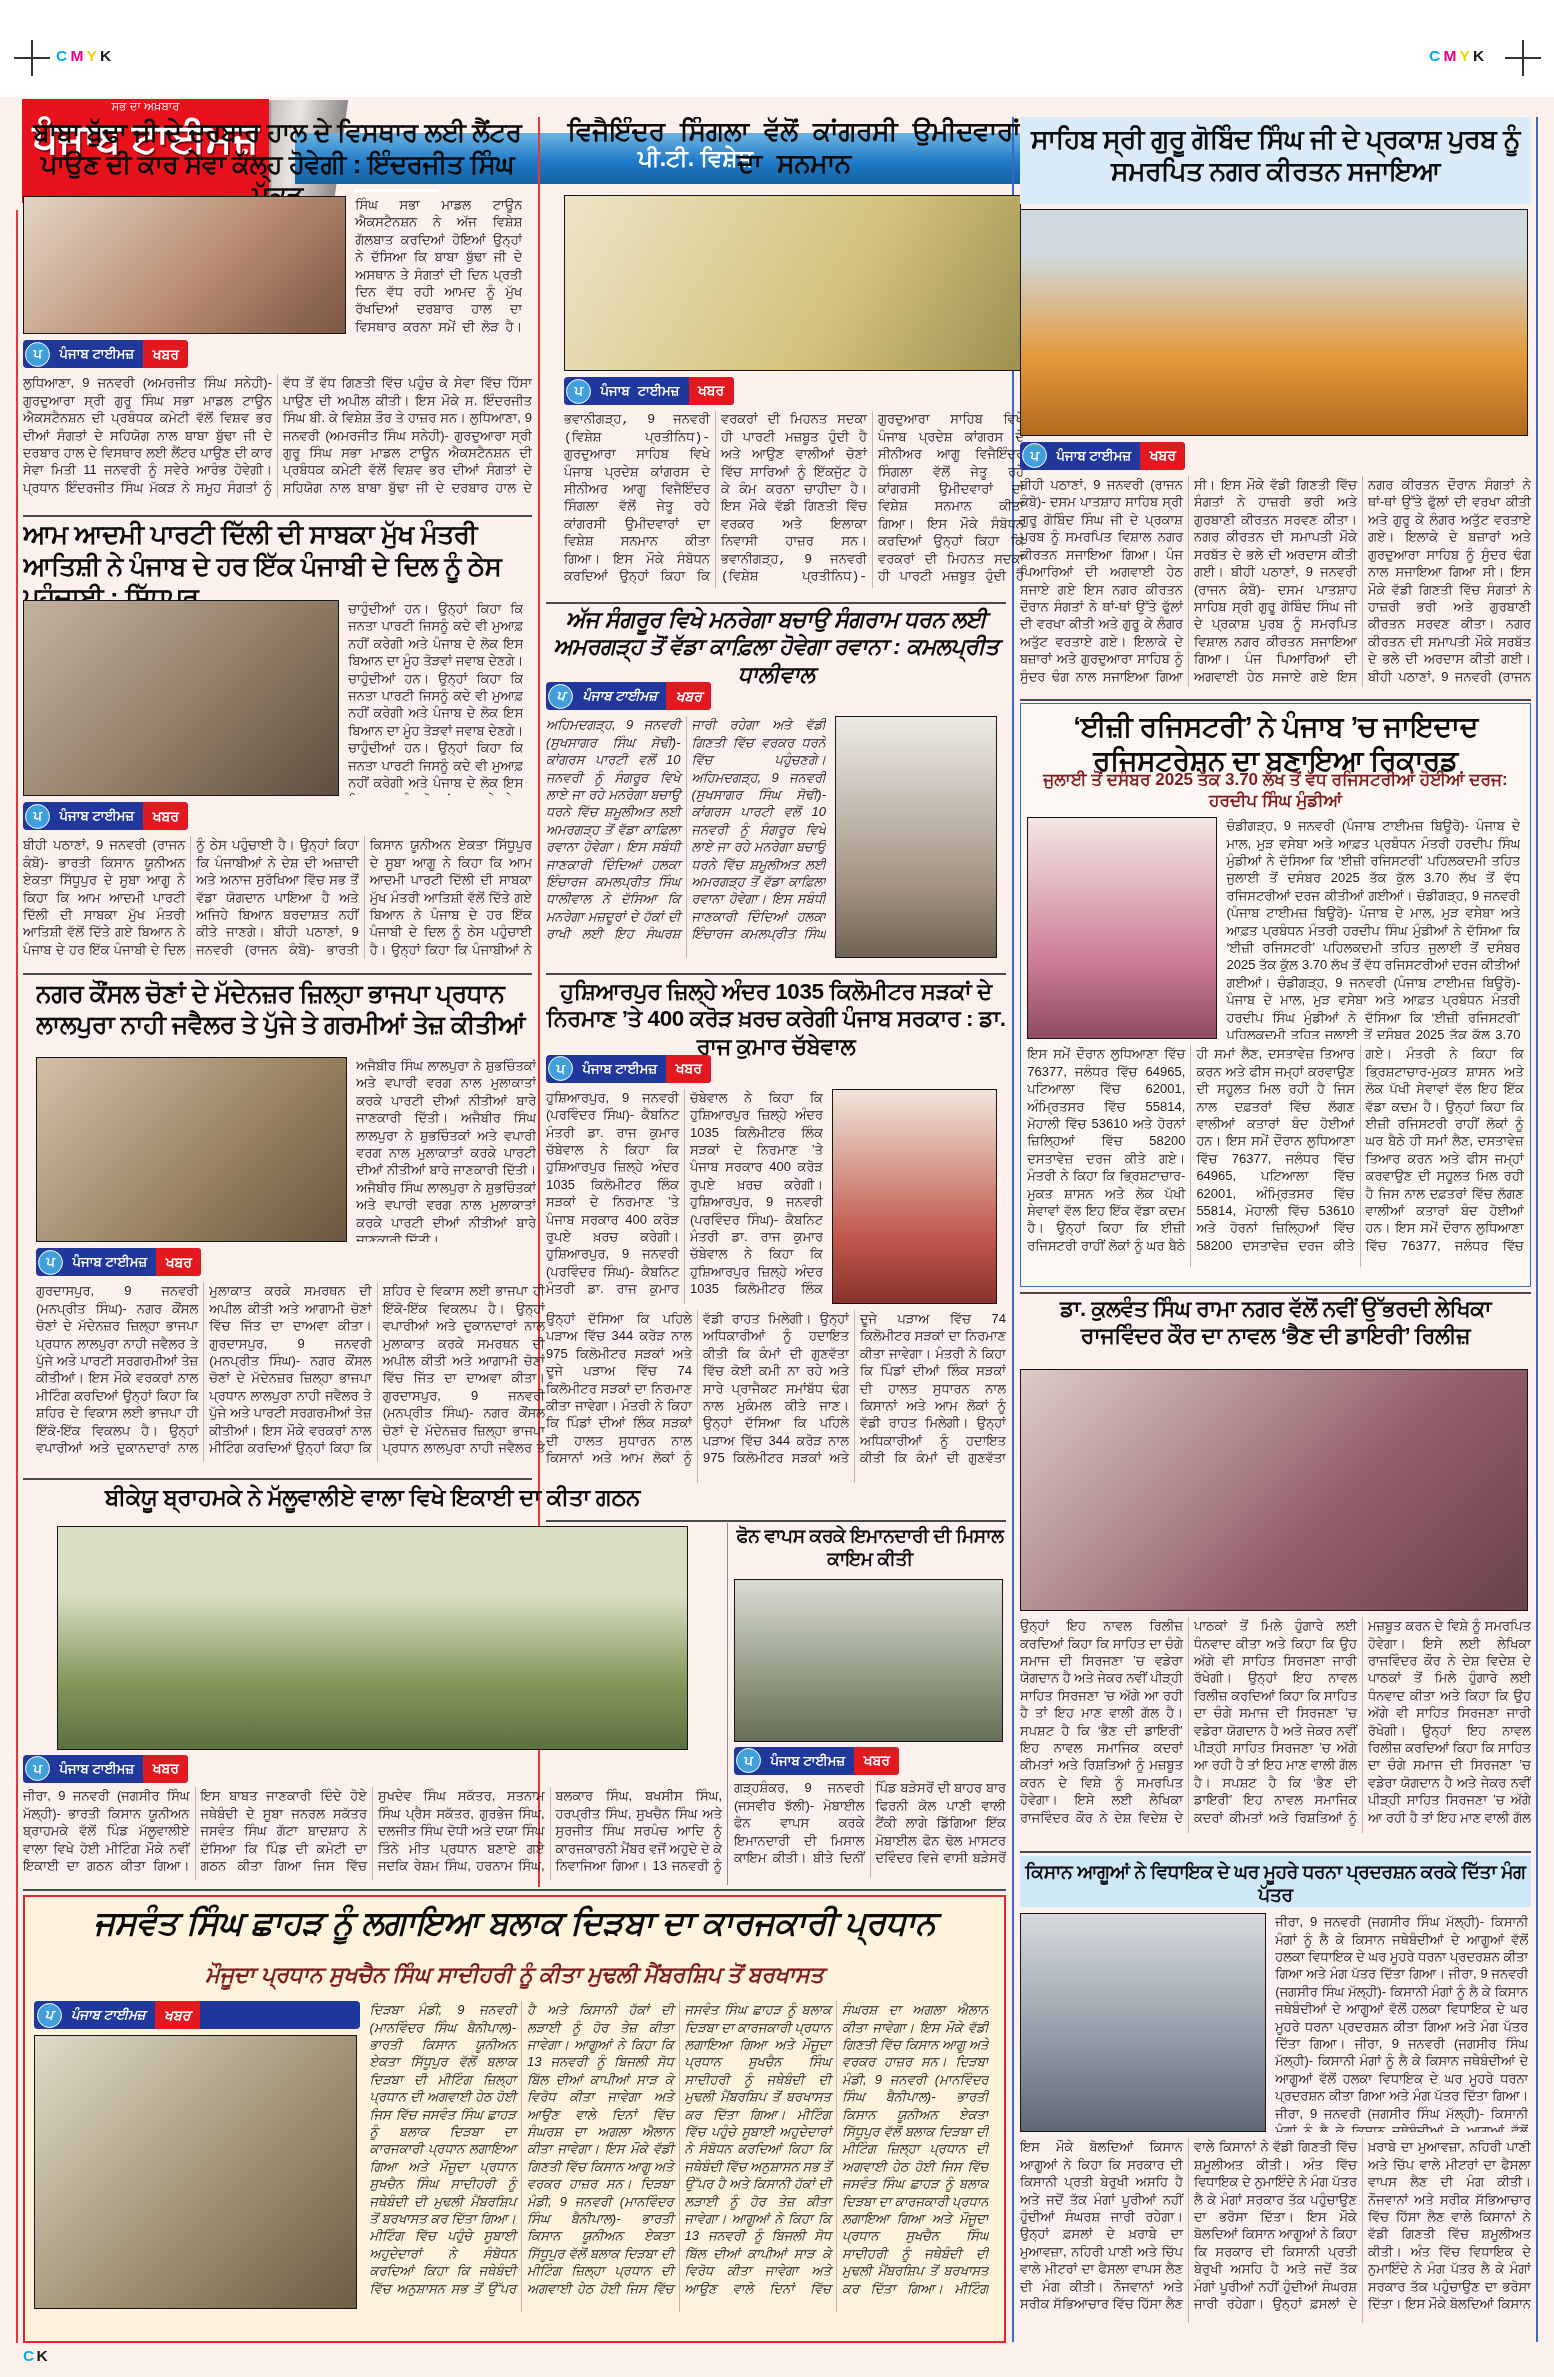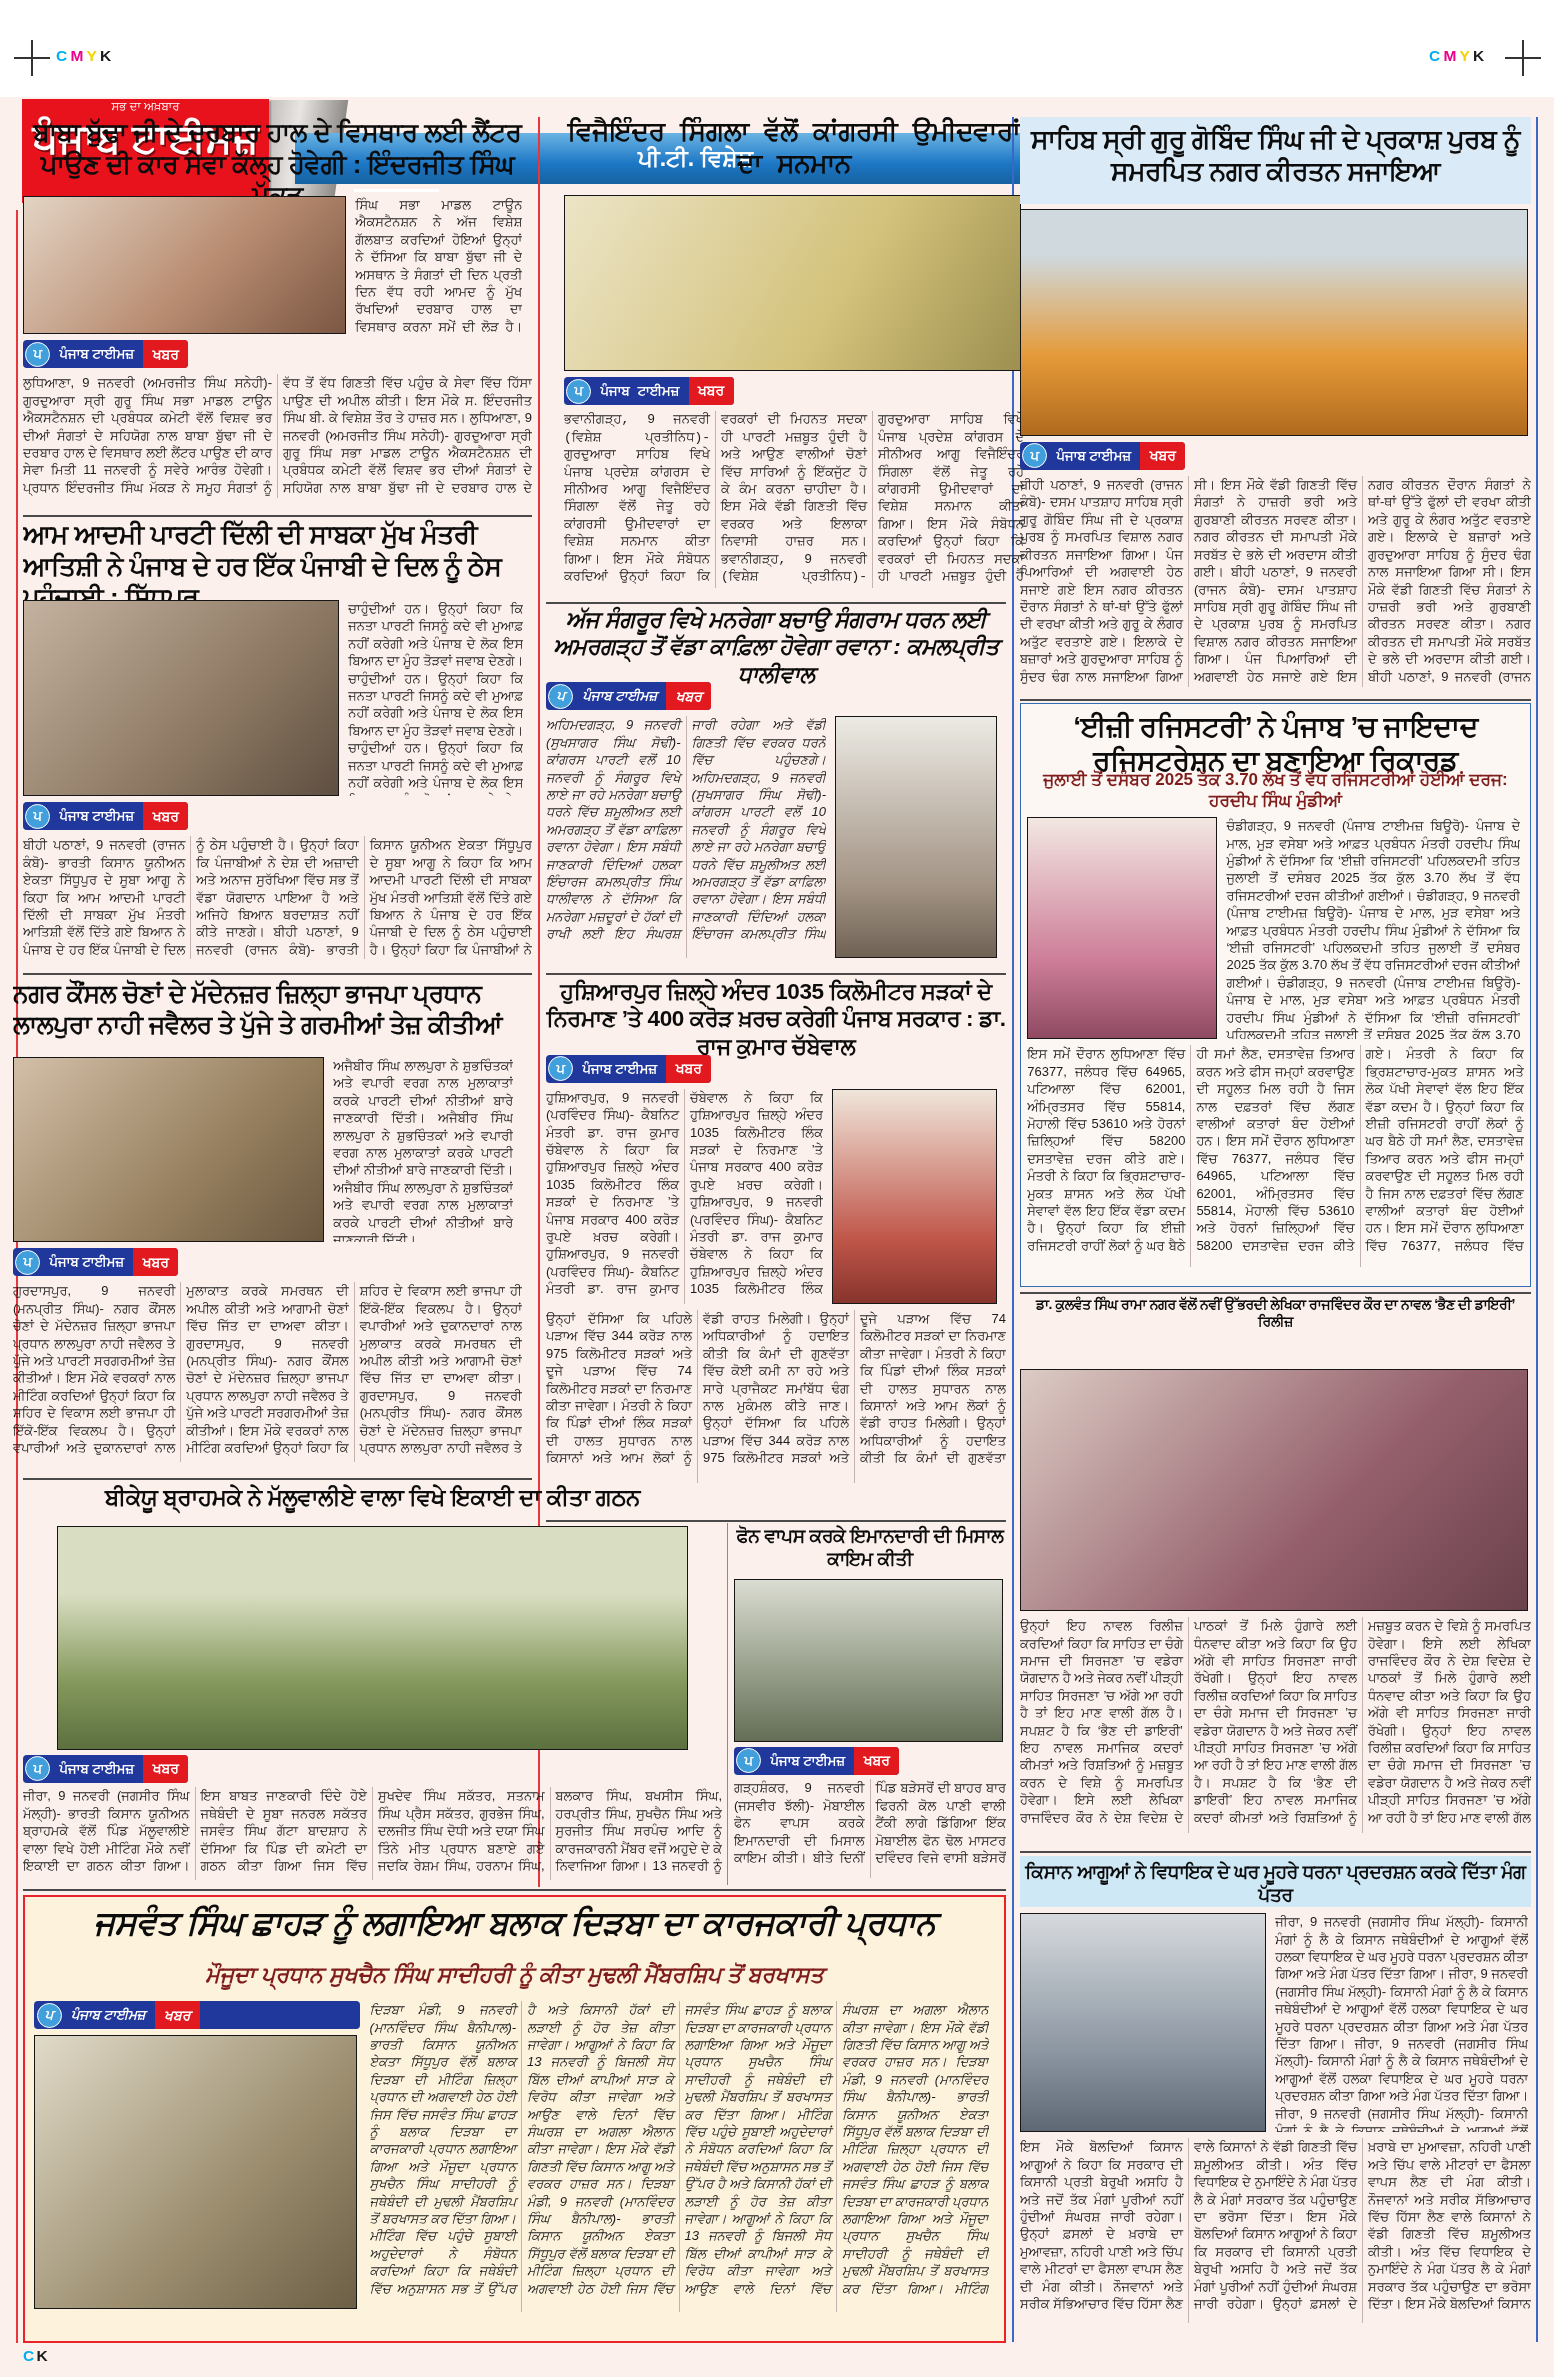--- a/index.html
+++ b/index.html
@@ -115,34 +115,34 @@
   #a5 .ph { width:162px; height:242px; }
 
   #a6 { left:1020px; top:703px; width:511px; height:584px; background:#fdf7f3;
         border:1.6px solid #2f6db5; padding:6.2px; }
   #a6 h2 { font-size:28px; height:59px; }
   #a6 h3 { font-size:17px; height:48px; }
   #a6 .ph { width:190px; height:222px; }
   #a6 .bodyA { width:294px; height:222px; }
   #a6 .bodytxt.main { height:222px; margin-top:6.2px; }
 
-  #a7 { left:13px; top:978px; width:509px; height:496px; }
+  #a7 { left:36px; top:978px; width:509px; height:496px; }
   #a7 h2 { font-size:25px; height:79px; text-align:left; }
   #a7 .ph { width:311px; height:185px; }
   #a7 .side { width:180px; height:185px; }
   #a7 .bodytxt.main { height:180px; margin-top:6.2px; }
 
   #a8 { left:546px; top:978px; width:460px; height:539px; }
   #a8 h2 { font-size:22.5px; height:75px; }
   #a8 .bodyA { width:277px; height:215px; }
   #a8 .ph { width:165px; height:215px; }
   #a8 .bodytxt.main { height:173px; margin-top:6.2px; }
 
   #a9 { left:1020px; top:1296px; width:511px; height:552px; }
-  #a9 h2 { font-size:14px; height:73px; }
+  #a9 h2 { font-size:22px; height:73px; }
   #a9 .ph { width:508px; height:242px; }
   #a9 .bodytxt.main { height:216px; margin-top:6.2px; }
 
   #a10 { left:23px; top:1483px; width:699px; height:403px; }
   #a10 h2 { font-size:23px; height:40px; }
   #a10 .ph { width:631px; height:224px; margin:3.1px auto 0 auto; }
   #a10 .badge { margin-top:4.7px; }
   #a10 .bodytxt.main { height:93px; margin-top:4.7px; }
 
   #a11 { left:734px; top:1525px; width:272px; height:361px; }

